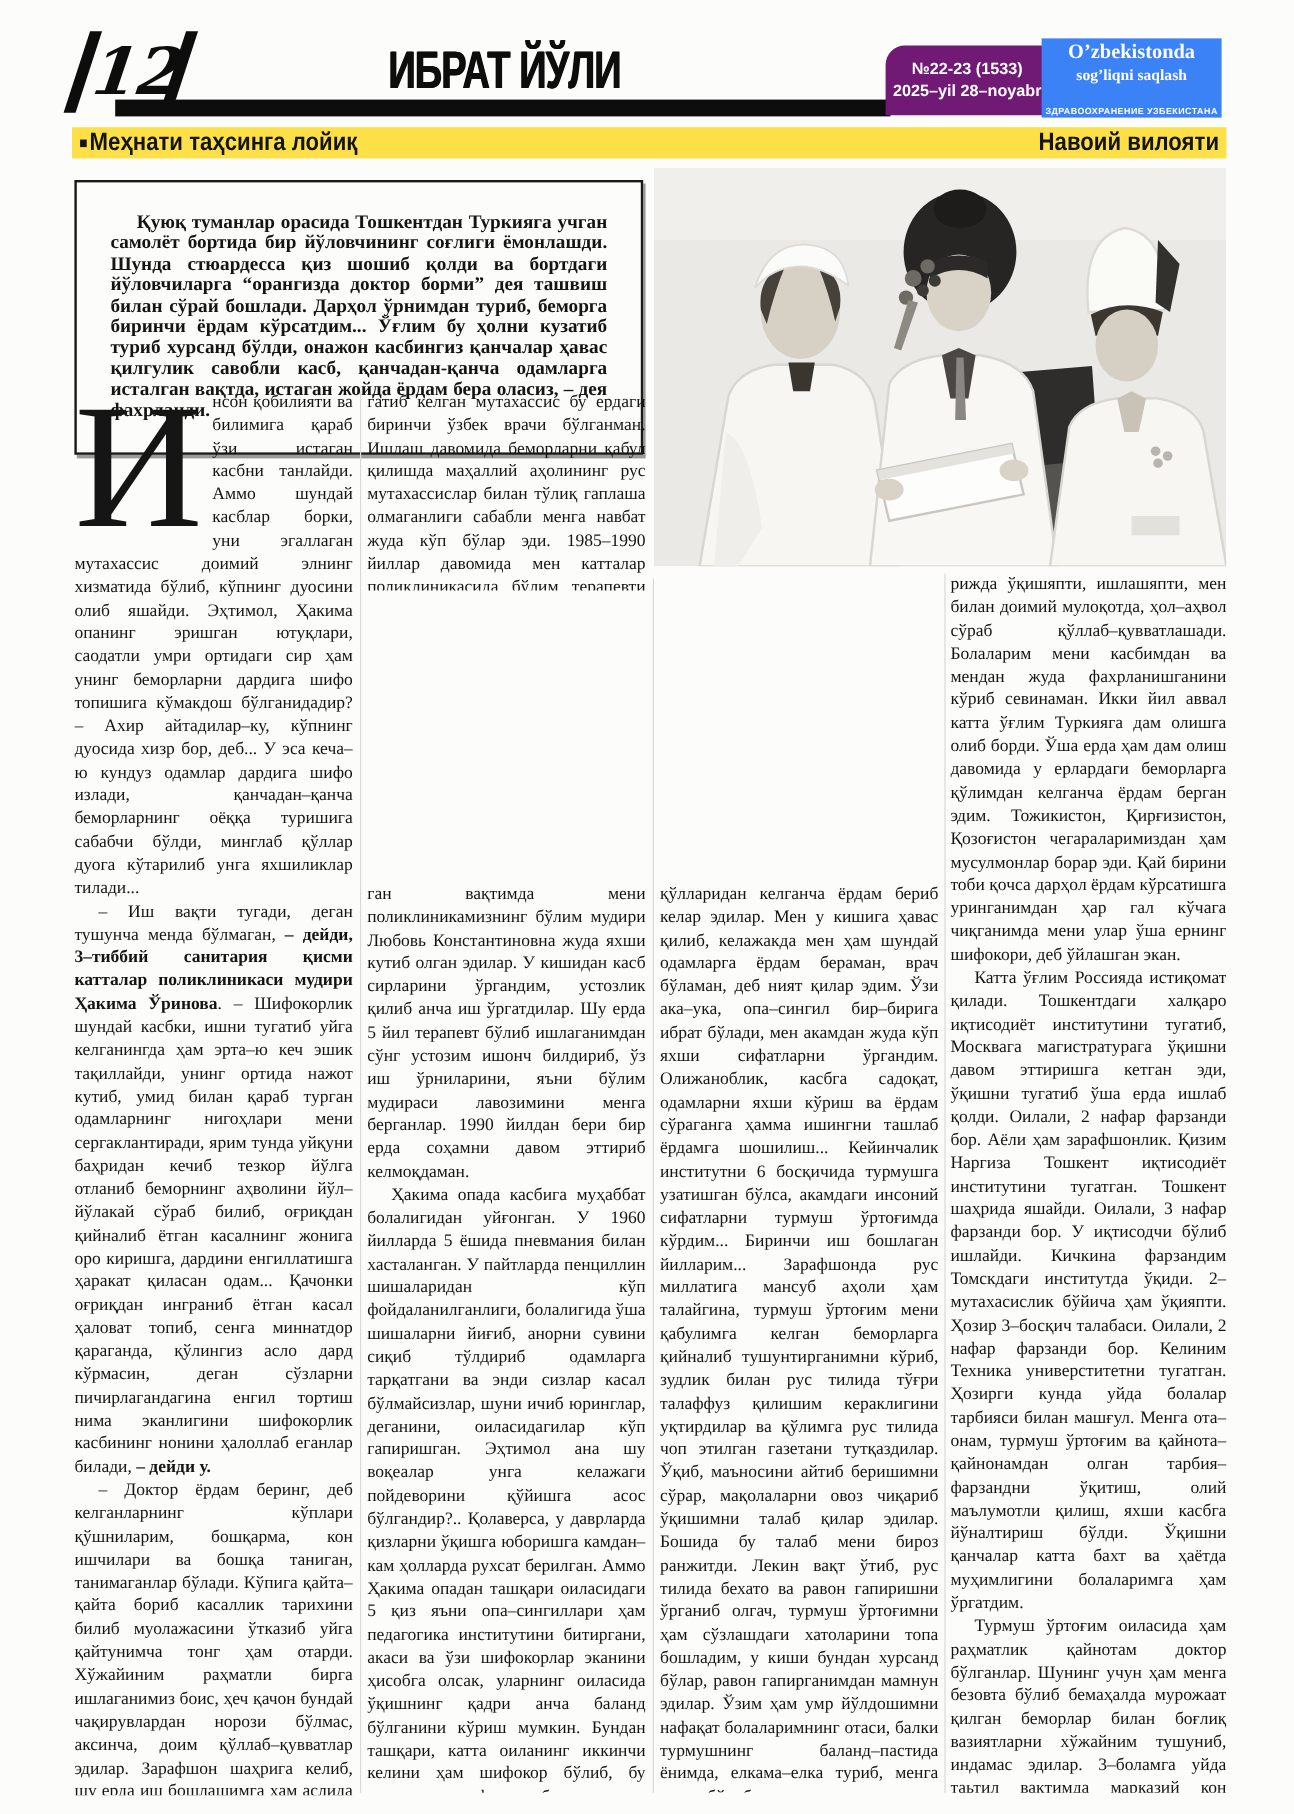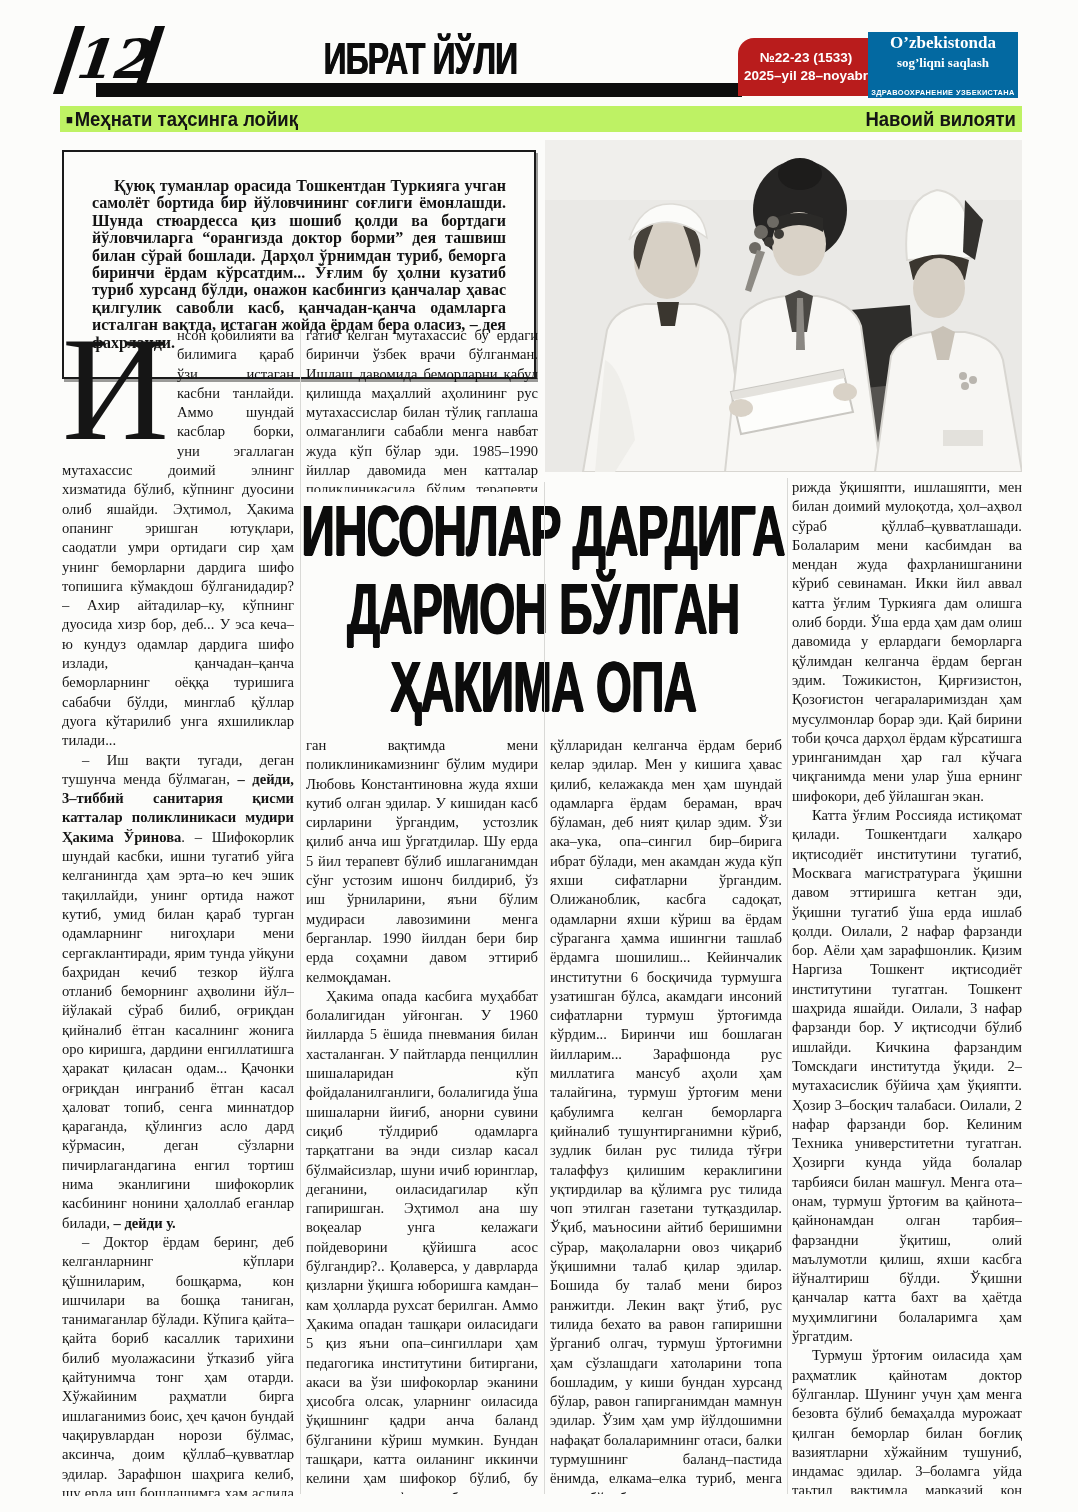--- a/index.html
+++ b/index.html
@@ -10,31 +10,31 @@
   .pageno-slash{position:absolute;top:0;width:10px;height:68px;background:#0d0d0d;transform:skewX(-18deg);}
   .pageno-slash.s1{left:6px;}
   .pageno-slash.s2{left:86px;}
   .pageno{position:absolute;left:20px;top:0px;font-family:"DejaVu Serif",serif;font-style:italic;
           font-weight:bold;font-size:54px;line-height:66px;color:#0d0d0d;transform:skewX(-8deg);}
   .topbar{position:absolute;left:96px;top:83px;width:646px;height:14px;background:#0d0d0d;}
   .masthead{position:absolute;left:230px;top:34px;width:380px;text-align:center;}
   .masthead span{display:inline-block;font-family:"Liberation Sans",sans-serif;font-weight:700;
           font-size:44px;letter-spacing:-1px;transform:scale(0.72,1.0);transform-origin:center;
           color:#0d0d0d;text-shadow:0.6px 0 #0d0d0d,-0.6px 0 #0d0d0d;white-space:nowrap;}
-  .issuebox{position:absolute;left:738px;top:38px;width:136px;height:58px;background:#b91c1c;
+  .issuebox{position:absolute;left:738px;top:38px;width:136px;height:58px;background:#701a75;
           border-radius:16px 0 0 0;color:#fff;text-align:center;
           font-family:"Liberation Sans",sans-serif;font-weight:700;font-size:13.5px;line-height:18px;
           display:flex;flex-direction:column;justify-content:center;}
-  .brandbox{position:absolute;left:868px;top:32px;width:150px;height:66px;background:#0369a1;color:#fff;
+  .brandbox{position:absolute;left:868px;top:32px;width:150px;height:66px;background:#3b82f6;color:#fff;
           text-align:center;display:flex;flex-direction:column;justify-content:center;}
   .brand1{font-family:"Liberation Serif",serif;font-weight:700;font-size:17px;line-height:19px;}
   .brand2{font-family:"Liberation Serif",serif;font-weight:700;font-size:13px;line-height:21px;}
   .brand3{font-family:"Liberation Sans",sans-serif;font-weight:700;font-size:7.4px;line-height:11px;letter-spacing:0.4px;margin-top:14px;}
   
-  .sectionbar{position:absolute;left:60px;top:106px;width:962px;height:26px;background:#bef264;
+  .sectionbar{position:absolute;left:60px;top:106px;width:962px;height:26px;background:#fde047;
           display:flex;justify-content:space-between;align-items:center;padding:0 6px;box-sizing:border-box;}
   .rubric,.region{font-family:"Liberation Sans",sans-serif;font-weight:700;font-size:21px;color:#141414;
           display:inline-block;transform:scale(0.88,1);transform-origin:left center;white-space:nowrap;}
   .region{transform-origin:right center;}
   .sq{font-size:13px;vertical-align:2px;margin-right:2px;}
   
   .leadbox{position:absolute;left:62px;top:150px;width:474px;box-sizing:border-box;
           border:2px solid #1a1a1a;box-shadow:2px 3px 0 #9a9a98;background:#fcfcfa;
           padding:8px 11px 9px 11px;}
   .leadbox p{margin:17px;font-weight:700;font-size:16px;line-height:17.4px;text-align:justify;text-indent:22px;}
@@ -142,31 +142,20 @@
       <path d="M386 192 L398 186 L410 192 L404 220 L392 220 Z" fill="#c9c2b7"></path>
       <g fill="#b9b5ae">
           <circle cx="418" cy="236" r="4"></circle>
           <circle cx="428" cy="240" r="4"></circle>
           <circle cx="420" cy="246" r="4"></circle>
         </g>
       <rect x="398" y="290" width="40" height="16" fill="#e3e1dc"></rect>
     </svg>
   </div>
 
-  <div class="headline">
-    <div class="hline">
-        <span>ИНСОНЛАР ДАРДИГА</span>
-      </div>
-    <div class="hline">
-        <span>ДАРМОН БЎЛГАН</span>
-      </div>
-    <div class="hline">
-        <span>ҲАКИМА ОПА</span>
-      </div>
-  </div>
 
   <div class="vrule" id="vr1"></div>
   <div class="vrule" id="vr2"></div>
   <div class="vrule" id="vr3"></div>
 
   <div class="col" id="col1">
       <p class="body-p noindent"><span class="dropcap">И</span><span>нсон қобилияти ва билимига қараб ўзи истаган касбни танлайди. Аммо шундай касблар борки, уни эгаллаган мутахассис доимий элнинг хизматида бўлиб, кўпнинг дуосини олиб яшайди. Эҳтимол, Ҳакима опанинг эришган ютуқлари, саодатли умри ортидаги сир ҳам унинг беморларни дардига шифо топишига кўмакдош бўлганидадир? – Ахир айтадилар–ку, кўпнинг дуосида хизр бор, деб... У эса кеча–ю кундуз одамлар дардига шифо излади, қанчадан–қанча беморларнинг оёққа туришига сабабчи бўлди, минглаб қўллар дуога кўтарилиб унга яхшиликлар тилади...</span></p>
       <p class="body-p"><span>– Иш вақти тугади, деган тушунча менда бўлмаган, </span><span class="b">– дейди, 3–тиббий санитария қисми катталар поликлиникаси мудири Ҳакима Ўринова</span><span>. – Шифокорлик шундай касбки, ишни тугатиб уйга келганингда ҳам эрта–ю кеч эшик тақиллайди, унинг ортида нажот кутиб, умид билан қараб турган одамларнинг нигоҳлари мени сергаклантиради, ярим тунда уйқуни баҳридан кечиб тезкор йўлга отланиб беморнинг аҳволини йўл–йўлакай сўраб билиб, оғриқдан қийналиб ётган касалнинг жонига оро киришга, дардини енгиллатишга ҳаракат қиласан одам... Қачонки оғриқдан инграниб ётган касал ҳаловат топиб, сенга миннатдор қараганда, қўлингиз асло дард кўрмасин, деган сўзларни пичирлагандагина енгил тортиш нима эканлигини шифокорлик касбининг нонини ҳалоллаб еганлар билади, </span><span class="b">– дейди у.</span></p>
       <p class="body-p"><span>– Доктор ёрдам беринг, деб келганларнинг кўплари қўшниларим, бошқарма, кон ишчилари ва бошқа таниган, танимаганлар бўлади. Кўпига қайта–қайта бориб касаллик тарихини билиб муолажасини ўтказиб уйга қайтунимча тонг ҳам отарди. Хўжайиним раҳматли бирга ишлаганимиз боис, ҳеч қачон бундай чақирувлардан норози бўлмас, аксинча, доим қўллаб–қувватлар эдилар. Зарафшон шаҳрига келиб, шу ерда иш бошлашимга ҳам аслида у киши сабабчи эди. Биз асли Бухоро вилояти Ғиждувон туманининг “Зарафшон” колхозида туғилиб вояга етганмиз. Ўрта мактабни тугатиб, бўлғуси умр йўлдошим Болтаев Исмат Жонпўлатович Тошкент Политехника институтига кириб ўқишни битиргач, марказий кон бошқармасига ишга ўтдилар ва мен ҳам тиббиёт институтини битириб келиб мутахассислигим бўйича шу ерда иш бошладим. 1985 йил Тошкентдаги тиббиёт институтининг “Даволаш” факультетини тамомлаганман ва ўша йили Зарафшон шаҳрига ишга жойлашганман. У йилларда бизларга мутахассислар етарли бўлмаганлиги сабабли Москва ва Россиянинг турли шаҳарларидан бир қанча врачлар келиб ишлаб кетишар эди. Ўша пайтларда мен тиббиёт институтини ту-</span></p>
     </div>

